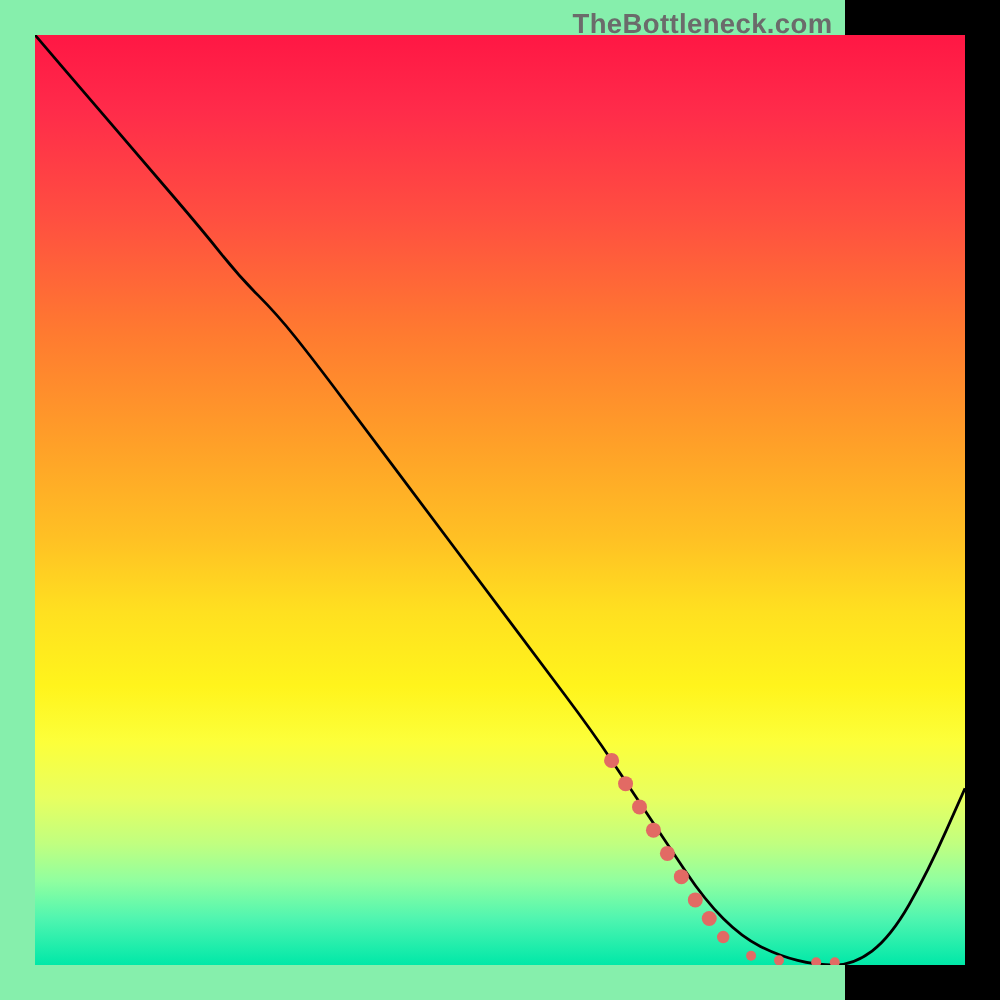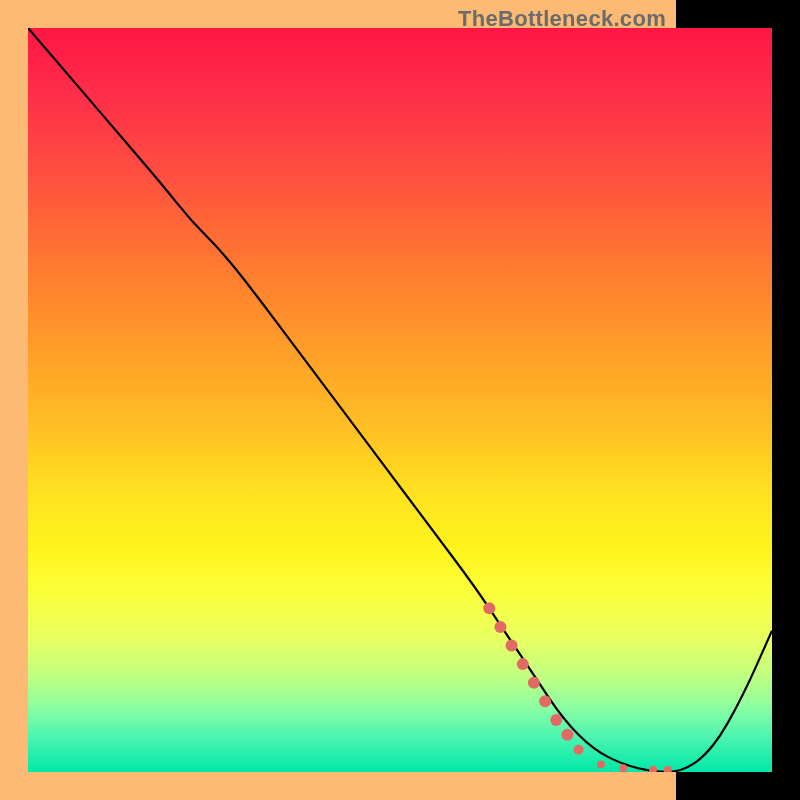--- a/index.html
+++ b/index.html
@@ -1,21 +1,21 @@
 <!DOCTYPE html>
 <html><head>
 <meta charset="utf-8">
 <style>
   * { margin: 0; padding: 0; box-sizing: border-box; }
   html, body { width: 800px; height: 800px; background: #000; overflow: hidden; }
   .frame {
     position: absolute;
     left: 0; top: 0;
     width: 676px; height: 800px;
-    background: #fdba74;
+    background: #86efac;
   }
   .plot {
     position: absolute;
     left: 28px; top: 28px;
     width: 744px; height: 744px;
     background: linear-gradient(
       to bottom,
       #ff1744 0%,
       #ff2b4a 8%,
       #ff5040 20%,

